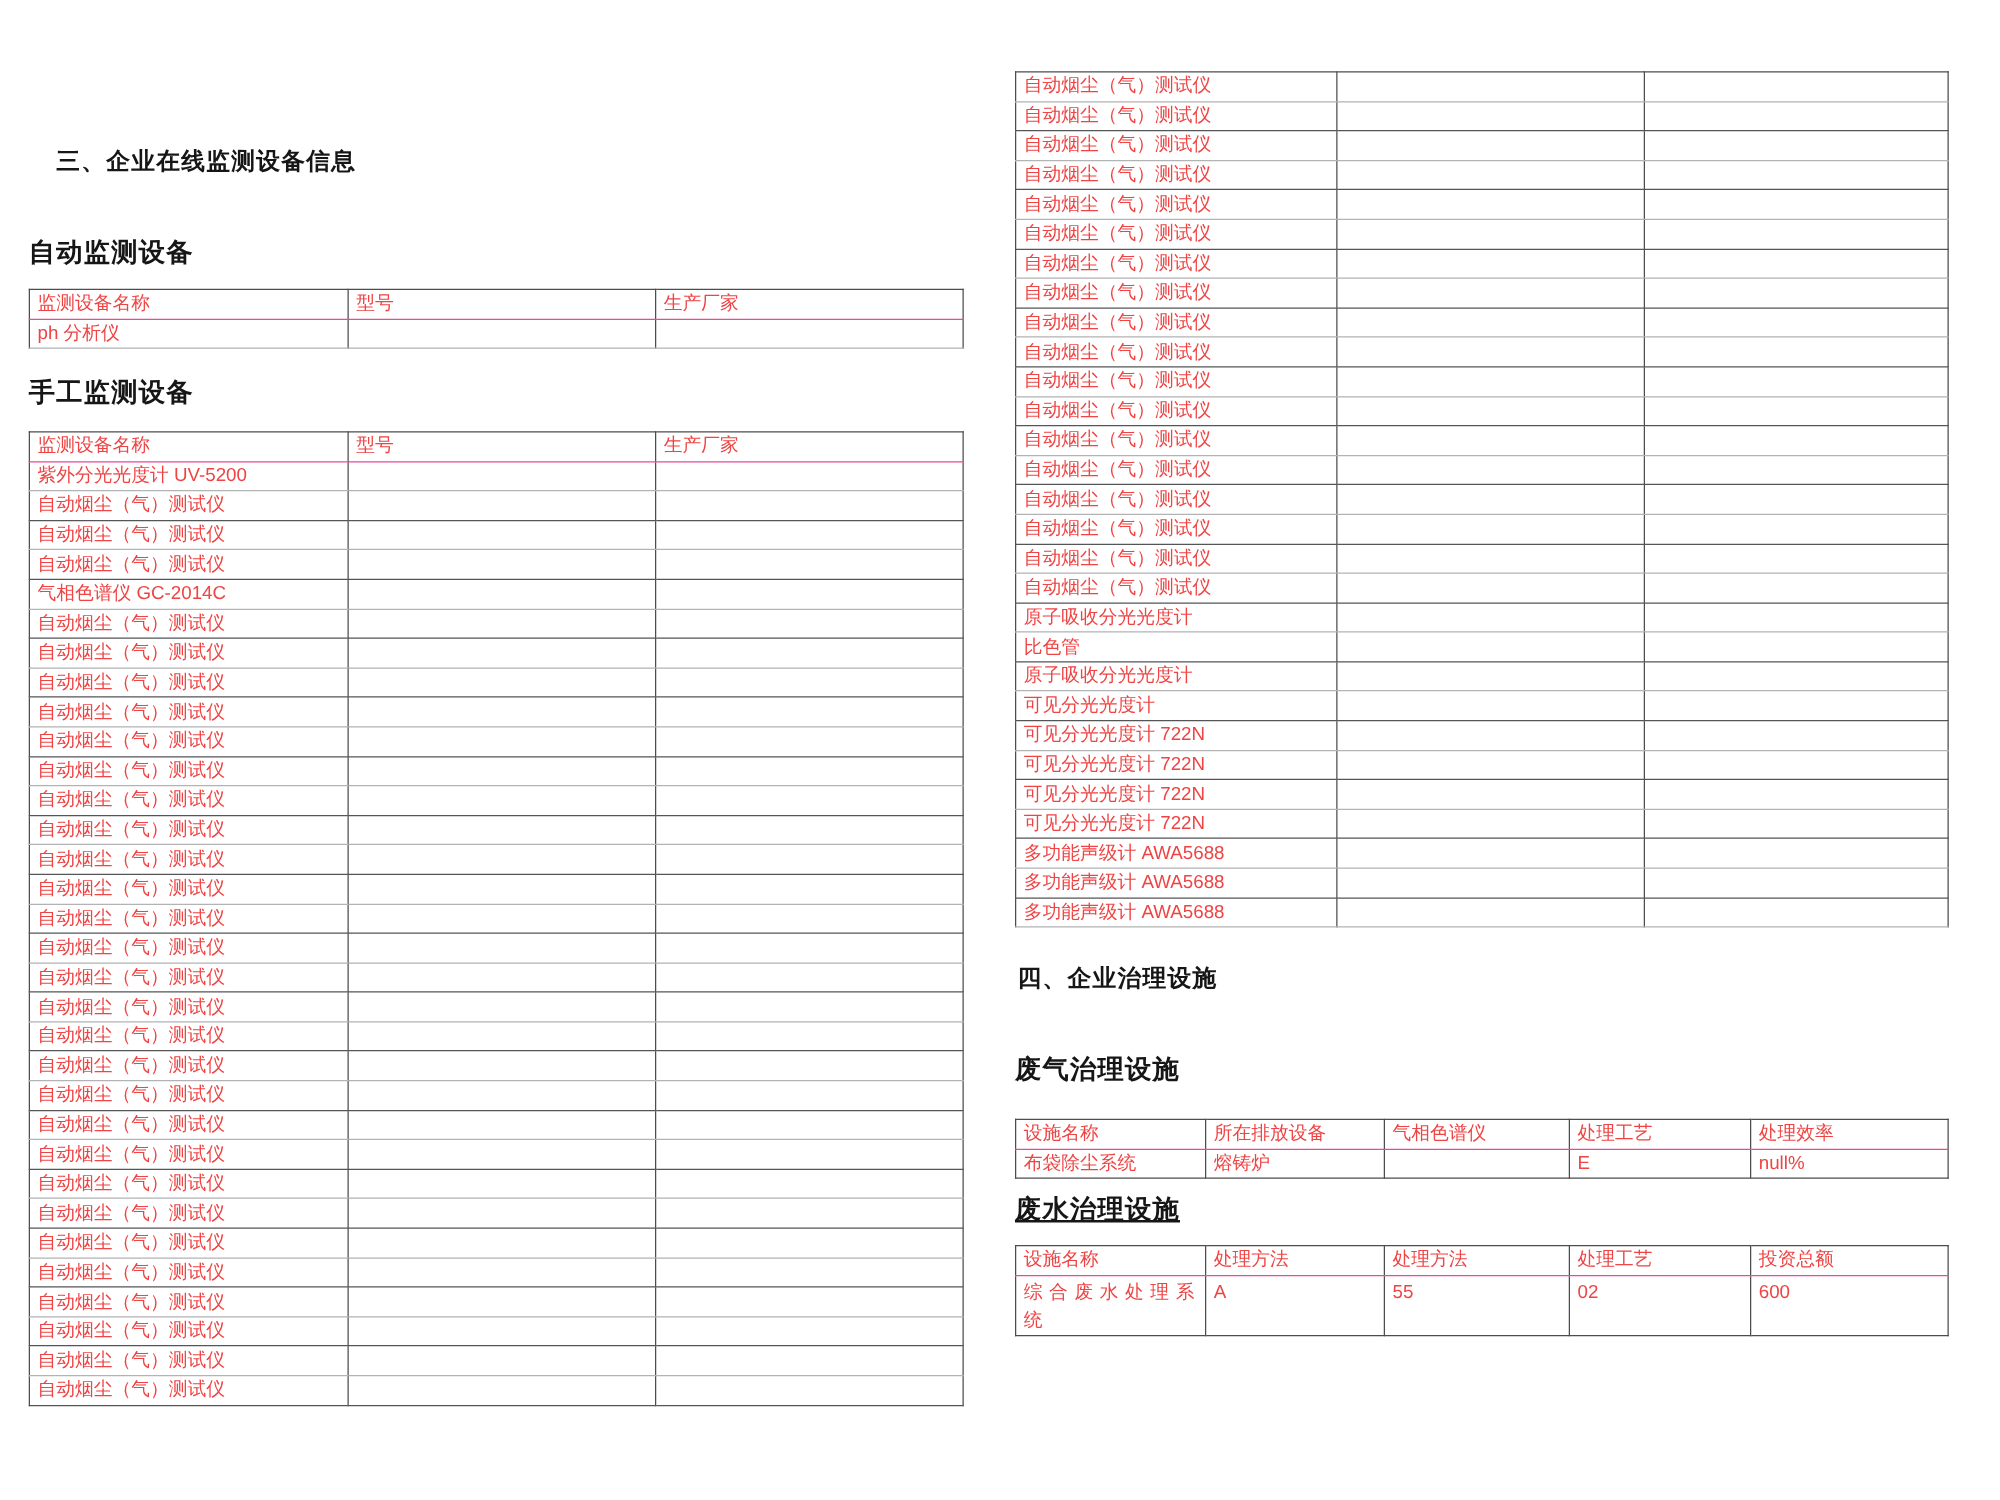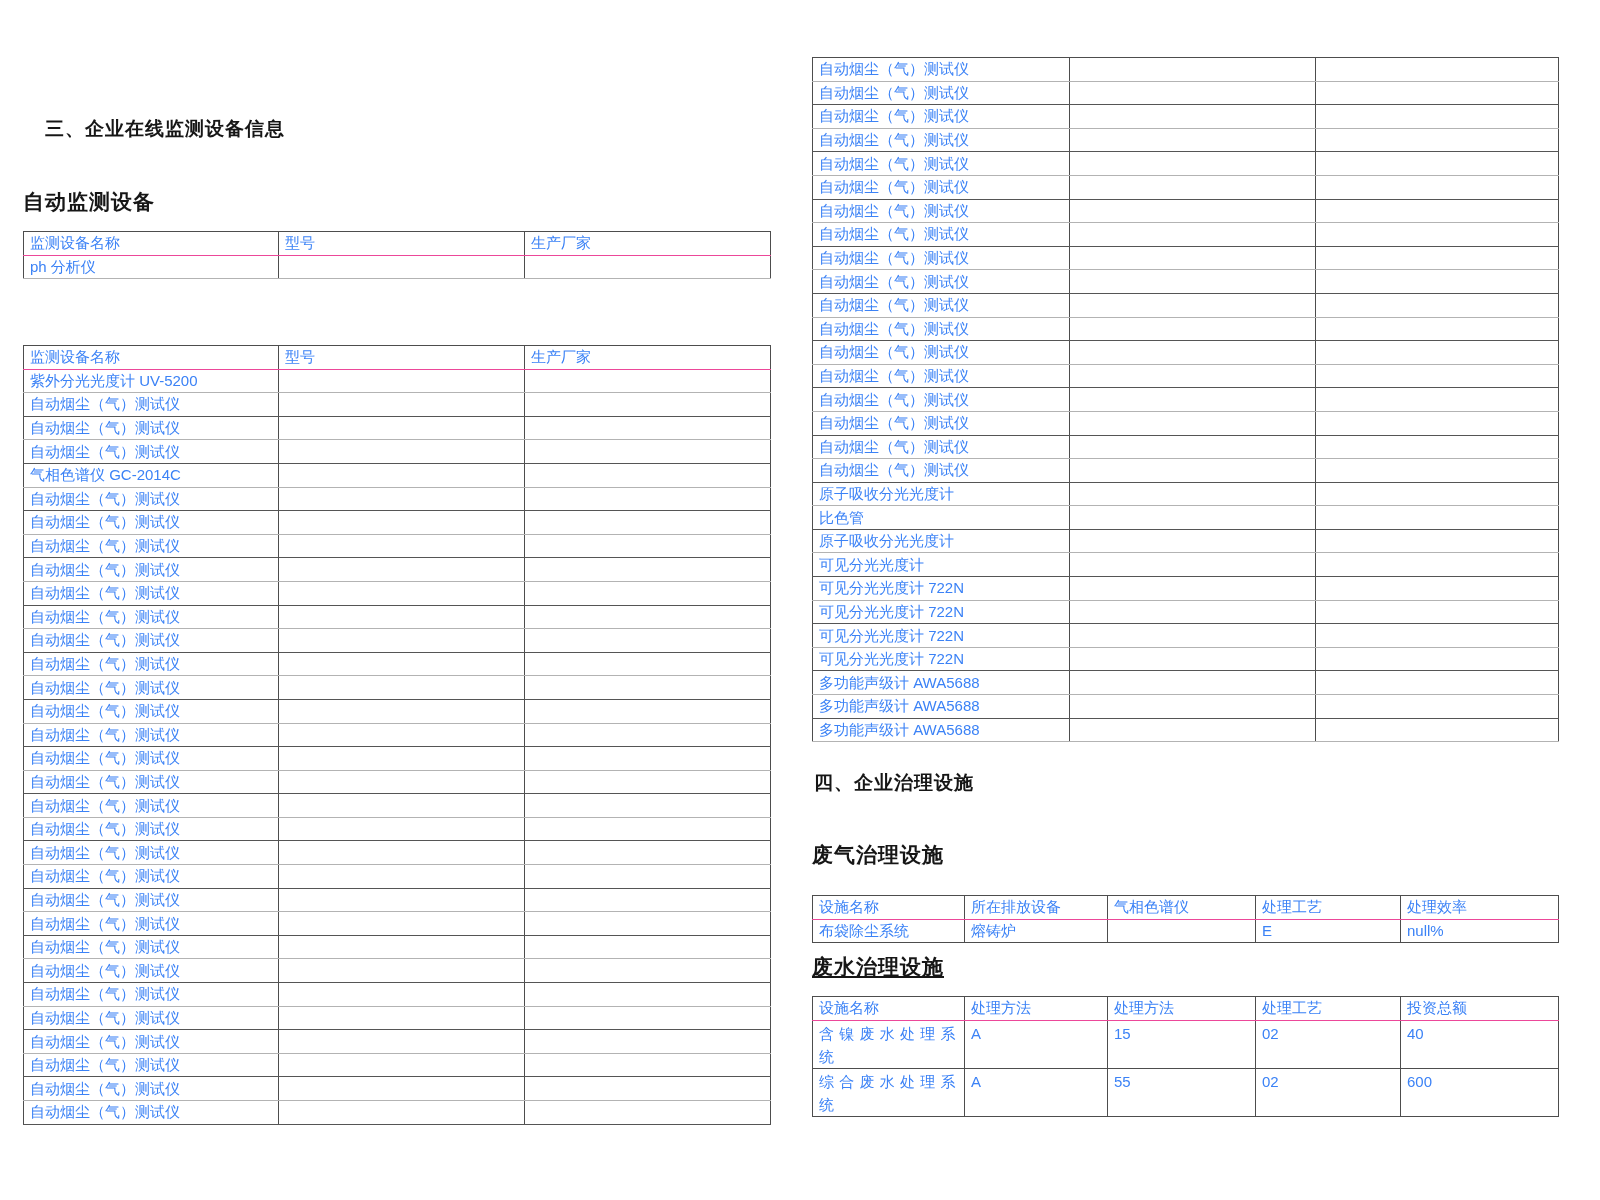--- a/index.html
+++ b/index.html
@@ -8,21 +8,21 @@
     font-family:"Liberation Sans","DejaVu Sans",sans-serif;color:#161616;
   }
   .sec-title{
     position:absolute;font-size:19px;font-weight:bold;letter-spacing:1px;white-space:nowrap;
   }
   .tbl-heading{
     position:absolute;font-size:21px;font-weight:bold;text-align:left;letter-spacing:1px;
   }
   table{
     position:absolute;border-collapse:collapse;table-layout:fixed;
-    font-size:15px;color:#3b82f6;border:1.5px solid #2e2e2e;
+    font-size:15px;color:#ef4444;border:1.5px solid #2e2e2e;
   }
   th,td{
     border:1px solid #4d4d4d;
     padding:0 6px;height:23.6px;line-height:22px;
     text-align:left;font-weight:normal;vertical-align:middle;
     overflow:hidden;white-space:nowrap;box-sizing:border-box;
   }
   thead th{border-bottom:1px solid #ec4899;}
   
   tbody tr:nth-child(odd) td{border-bottom-color:#b3b3b3;}
@@ -60,20 +60,21 @@
       </thead>
     <tbody id="tbody-auto">
         <tr>
           <td>ph 分析仪</td>
           <td></td>
           <td></td>
         </tr>
       </tbody>
   </table>
 
+  <div class="tbl-heading" style="left:23px;top:300px;width:747px;">手工监测设备</div>
 
   <table id="table-manual-left" style="left:23px;top:345px;width:747px;">
     <colgroup>
         <col style="width:255px">
         <col style="width:246px">
         <col style="width:246px">
       </colgroup>
     <thead id="thead-manual">
         <tr>
           <th>监测设备名称</th>
@@ -446,27 +447,20 @@
         <tr>
           <th>设施名称</th>
           <th>处理方法</th>
           <th>处理方法</th>
           <th>处理工艺</th>
           <th>投资总额</th>
         </tr>
       </thead>
     <tbody id="tbody-water">
         <tr>
-          <td class="wrap-cell">含镍废水处理系统</td>
-          <td>A</td>
-          <td>15</td>
-          <td>02</td>
-          <td>40</td>
-        </tr>
-        <tr>
           <td class="wrap-cell">综合废水处理系统</td>
           <td>A</td>
           <td>55</td>
           <td>02</td>
           <td>600</td>
         </tr>
       </tbody>
   </table>
 
 </div>

